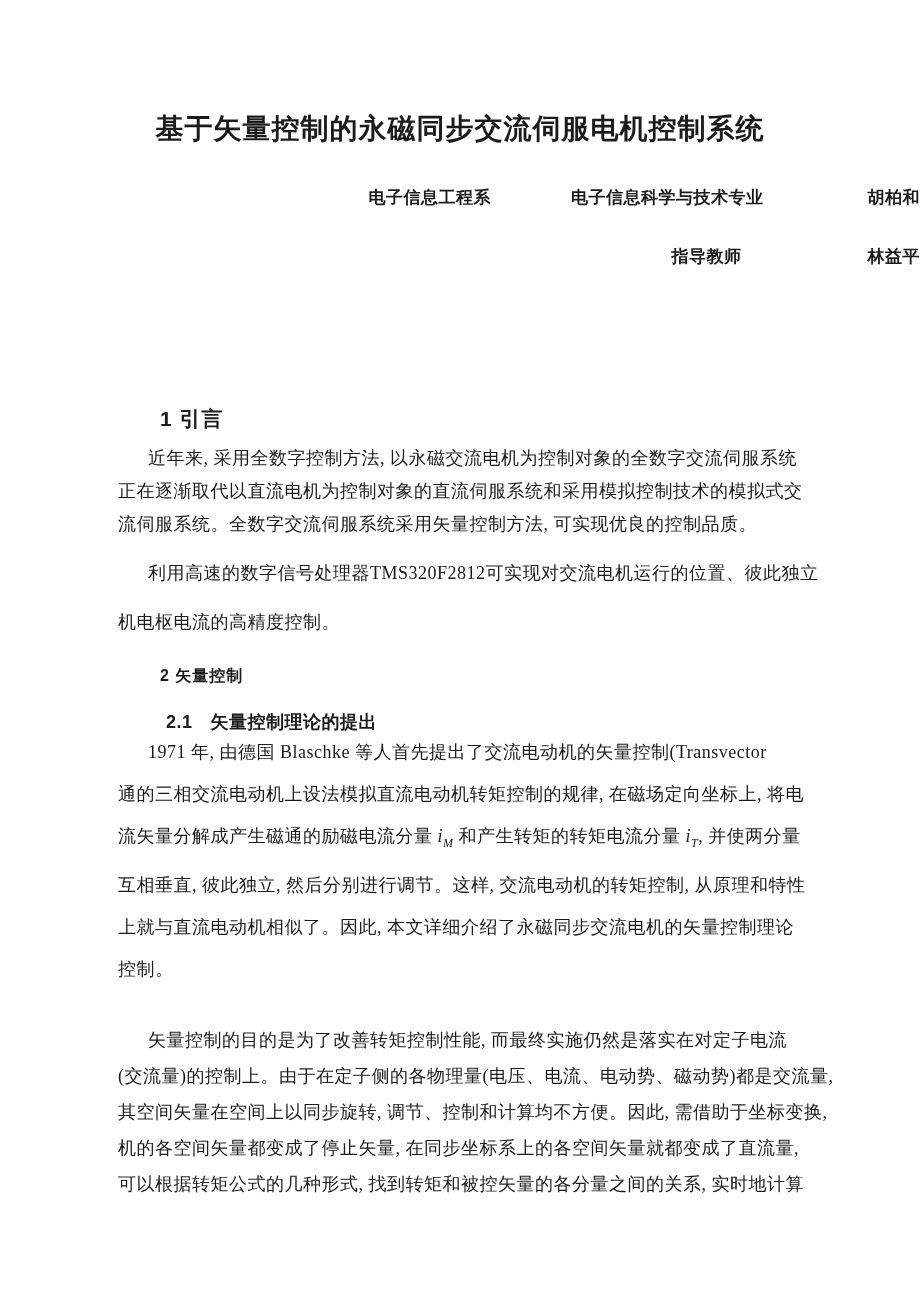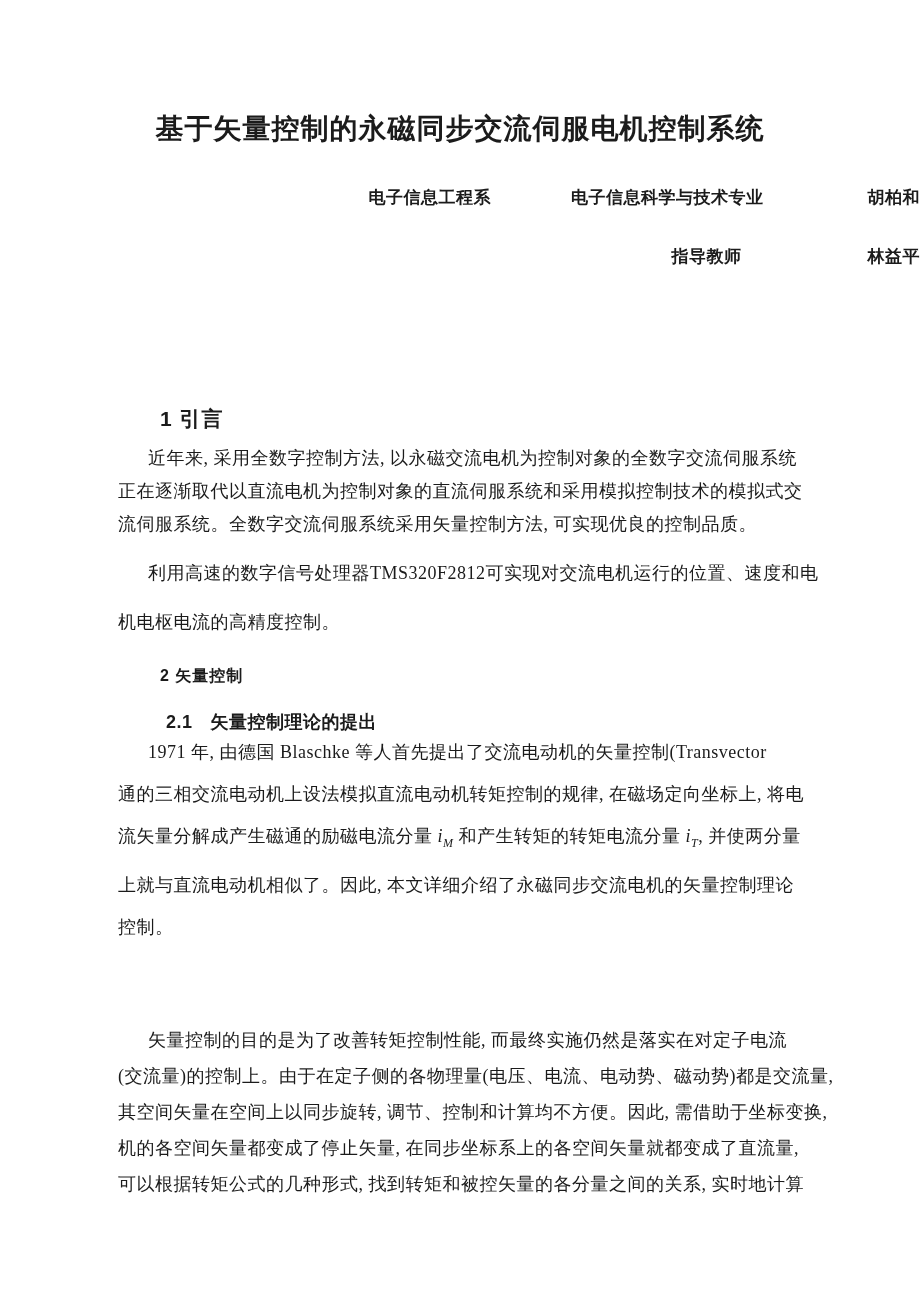--- a/index.html
+++ b/index.html
@@ -119,36 +119,37 @@
 
   <div class="h1 h1-intro hei">1 引言</div>
 
   <div class="para p-intro-1">
     <div class="line indent">近年来, 采用全数字控制方法, 以永磁交流电机为控制对象的全数字交流伺服系统</div>
     <div class="line">正在逐渐取代以直流电机为控制对象的直流伺服系统和采用模拟控制技术的模拟式交</div>
     <div class="line">流伺服系统。全数字交流伺服系统采用矢量控制方法, 可实现优良的控制品质。</div>
   </div>
 
   <div class="para p-intro-2">
-    <div class="line indent">利用高速的数字信号处理器TMS320F2812可实现对交流电机运行的位置、速度和电</div>
+    <div class="line indent">利用高速的数字信号处理器TMS320F2812可实现对交流电机运行的位置、彼此独立</div>
     <div class="line">机电枢电流的高精度控制。</div>
   </div>
 
   <div class="h1 h1-vector hei">2 矢量控制</div>
 
   <div class="h2-sub hei">
     <span class="sub-num">2.1</span><span>矢量控制理论的提出</span>
   </div>
 
   <div class="para p-vec-1">
     <div class="line indent">1971 年, 由德国 Blaschke 等人首先提出了交流电动机的矢量控制(Transvector</div>
     <div class="line">通的三相交流电动机上设法模拟直流电动机转矩控制的规律, 在磁场定向坐标上, 将电</div>
     <div class="line">
       <span>流矢量分解成产生磁通的励磁电流分量 </span><span class="var-i"><span>i</span><sub>M</sub></span><span> 和产生转矩的转矩电流分量 </span><span class="var-i"><span>i</span><sub>T</sub></span><span>, 并使两分量</span>
     </div>
+    <div class="line">互相垂直, 彼此独立, 然后分别进行调节。这样, 交流电动机的转矩控制, 从原理和特性</div>
     <div class="line">上就与直流电动机相似了。因此, 本文详细介绍了永磁同步交流电机的矢量控制理论</div>
     <div class="line">控制。</div>
   </div>
 
   <div class="para p-vec-2">
     <div class="line indent">矢量控制的目的是为了改善转矩控制性能, 而最终实施仍然是落实在对定子电流</div>
     <div class="line">(交流量)的控制上。由于在定子侧的各物理量(电压、电流、电动势、磁动势)都是交流量,</div>
     <div class="line">其空间矢量在空间上以同步旋转, 调节、控制和计算均不方便。因此, 需借助于坐标变换,</div>
     <div class="line">机的各空间矢量都变成了停止矢量, 在同步坐标系上的各空间矢量就都变成了直流量,</div>
     <div class="line">可以根据转矩公式的几种形式, 找到转矩和被控矢量的各分量之间的关系, 实时地计算</div>

